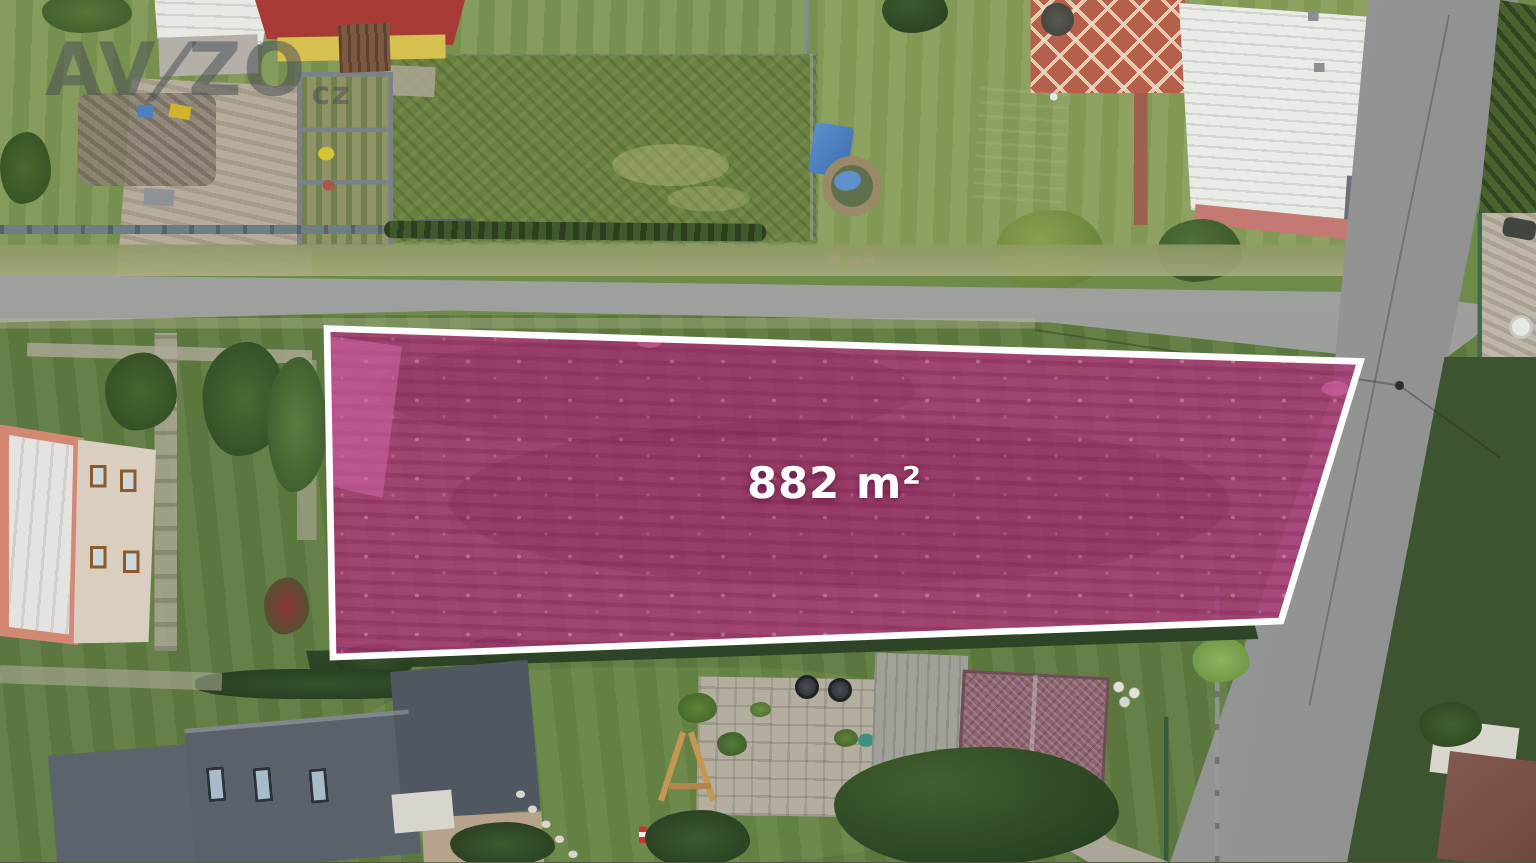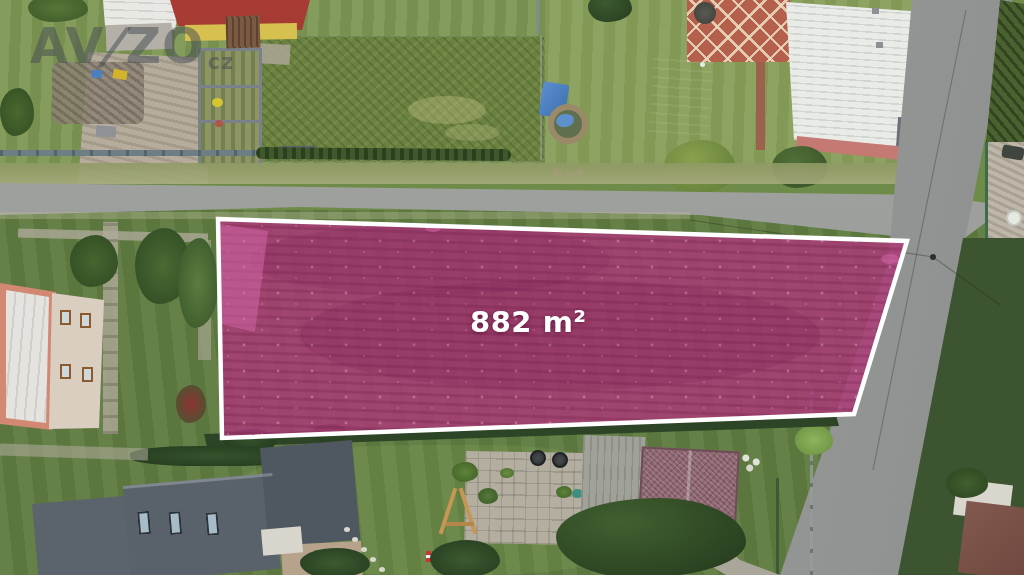--- a/index.html
+++ b/index.html
@@ -29,21 +29,21 @@
     background:linear-gradient(100deg,#a6a8a6,#8e908f);}
 
   
   .gravel{background:#b5ac9b;background-image:repeating-linear-gradient(13deg,rgba(120,110,95,.28) 0 3px,transparent 3px 8px);}
   .rooftile{background-image:repeating-linear-gradient(95deg,rgba(255,255,255,.05) 0 2px,transparent 2px 9px),
             repeating-linear-gradient(5deg,rgba(0,0,0,.12) 0 1.5px,transparent 1.5px 6px);}
   .paver{background:#b3ae9f;background-image:repeating-linear-gradient(0deg,rgba(90,90,80,.25) 0 1.5px,transparent 1.5px 12px),
          repeating-linear-gradient(90deg,rgba(90,90,80,.22) 0 1.5px,transparent 1.5px 12px);}
 
   
-  .plot-label{left:470px;top:305px;width:140px;color:#fff;font-size:29px;font-weight:bold;
+  .plot-label{left:498px;top:305px;width:140px;color:#fff;font-size:29px;font-weight:bold;
     letter-spacing:.5px;text-shadow:0 1px 4px rgba(60,0,40,.55);z-index:45;}
 
   
   .wm{z-index:50;white-space:nowrap;pointer-events:none;}
   .wm-avizo{left:30px;top:18px;font-weight:800;font-size:49px;letter-spacing:1px;color:rgba(70,76,84,.52);}
   .wm-avizo .av-slash{font-style:italic;transform:skewX(-12deg);display:inline-block;margin:0 1px;}
   .wm-avizo .av-tld{font-size:21px;font-weight:700;margin-left:3px;display:inline-block;transform:translateY(6px);}
   .wm-remax{left:6px;top:36px;font-weight:800;font-style:italic;font-size:45px;letter-spacing:-1px;color:rgba(223,18,26,.85);}
   .wm-remax .rx-slash{font-size:64px;font-weight:700;color:rgba(20,88,170,.88);display:inline-block;
     line-height:0;position:relative;top:5px;margin:0 -5px 0 -4px;}

